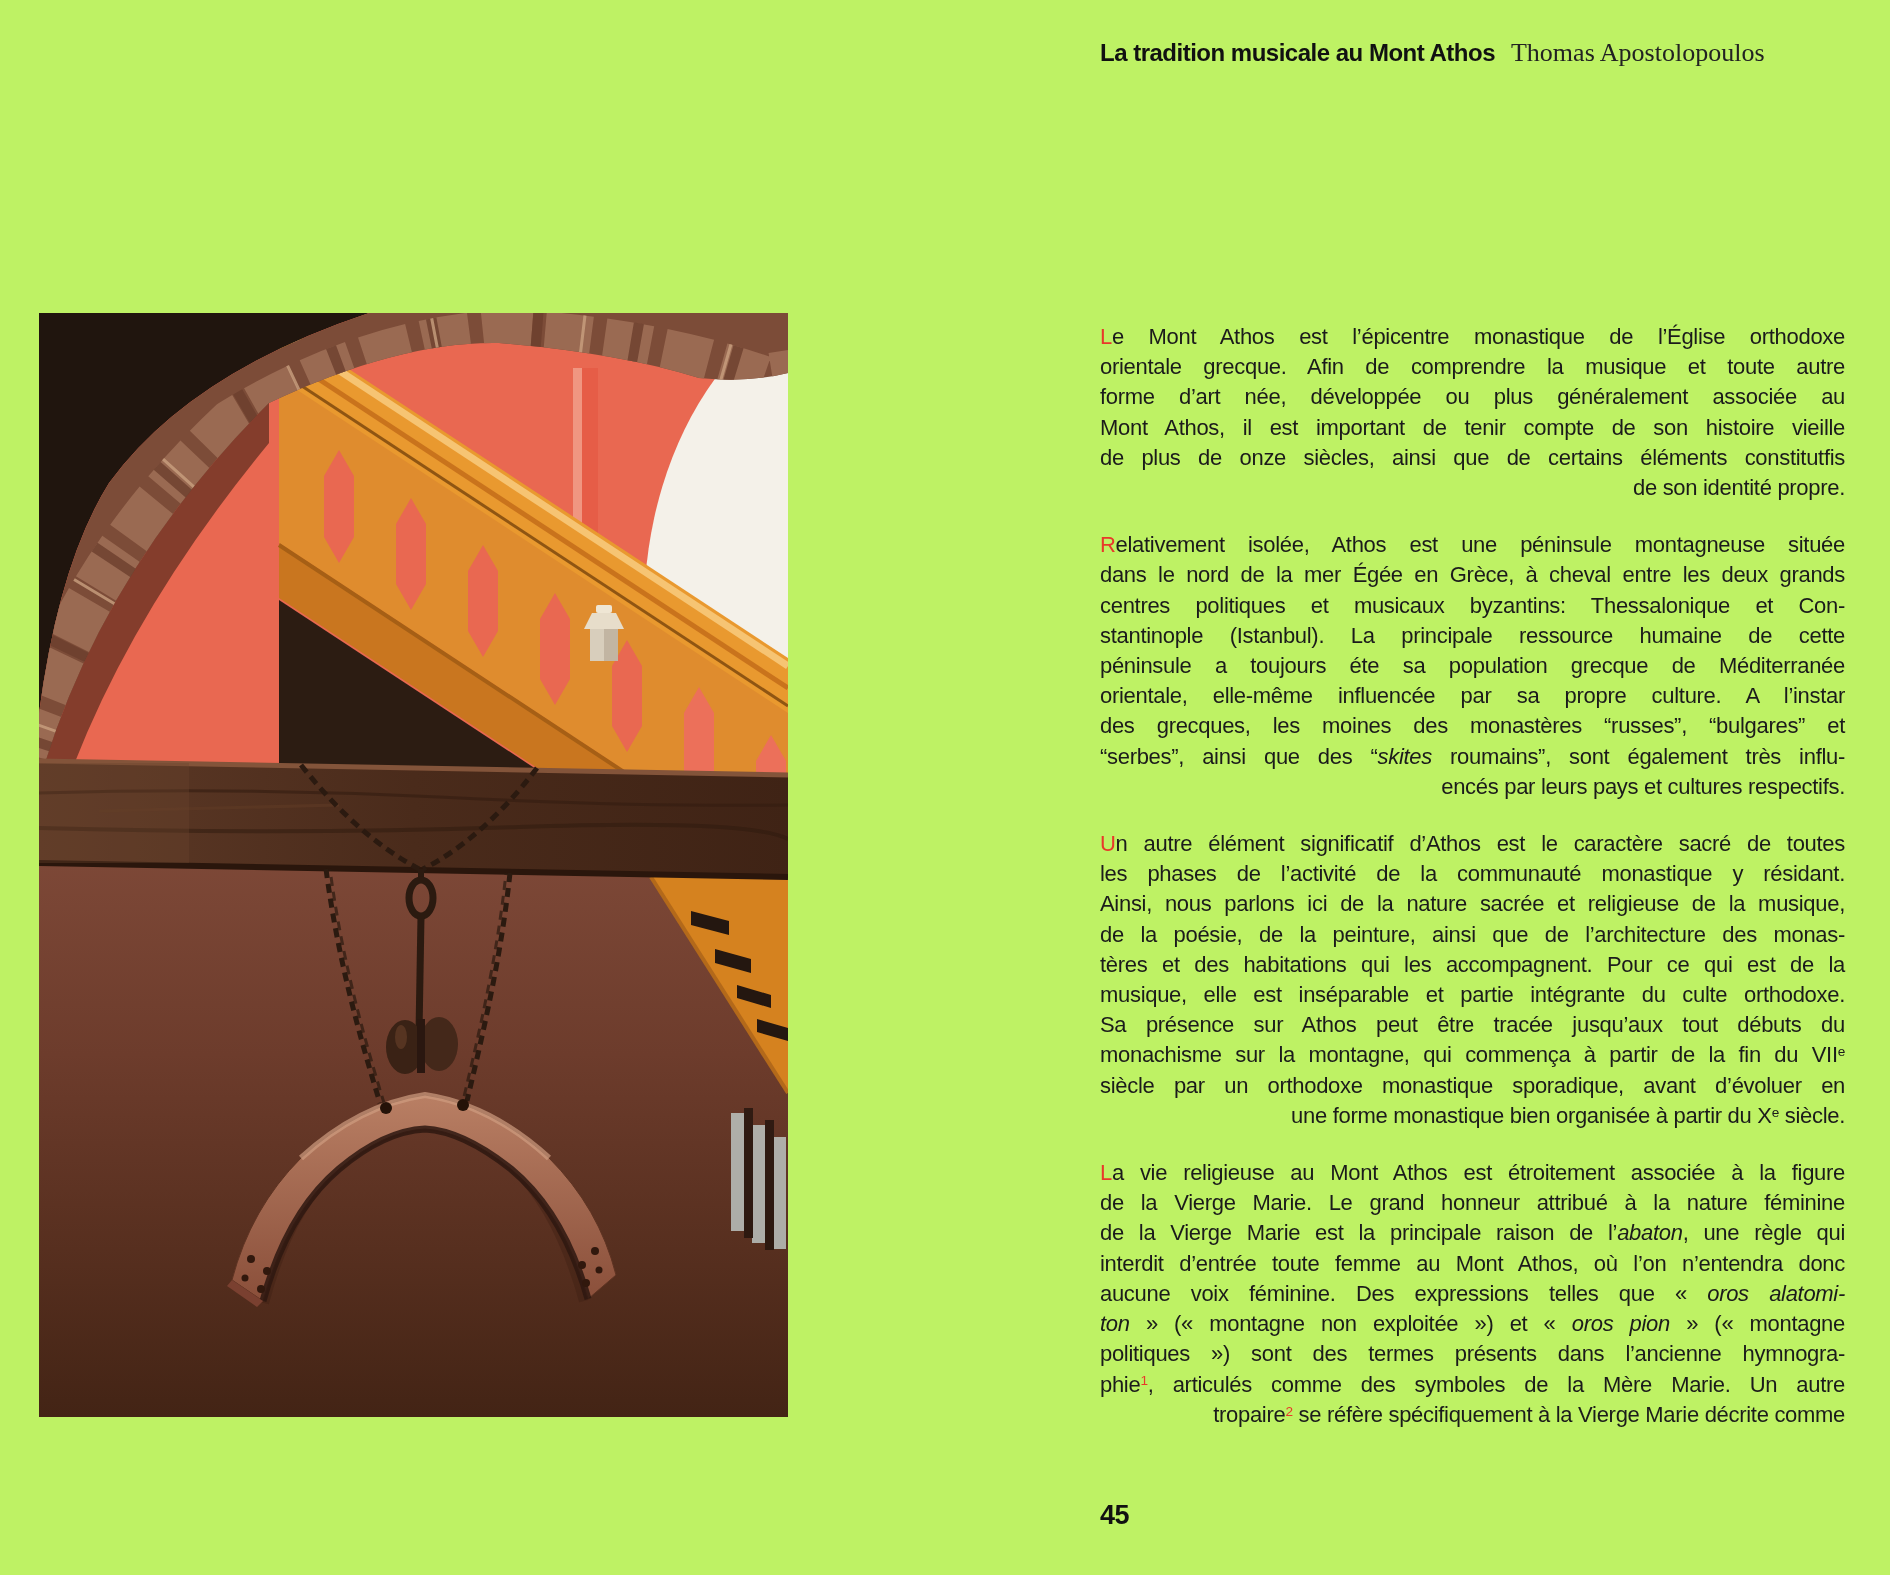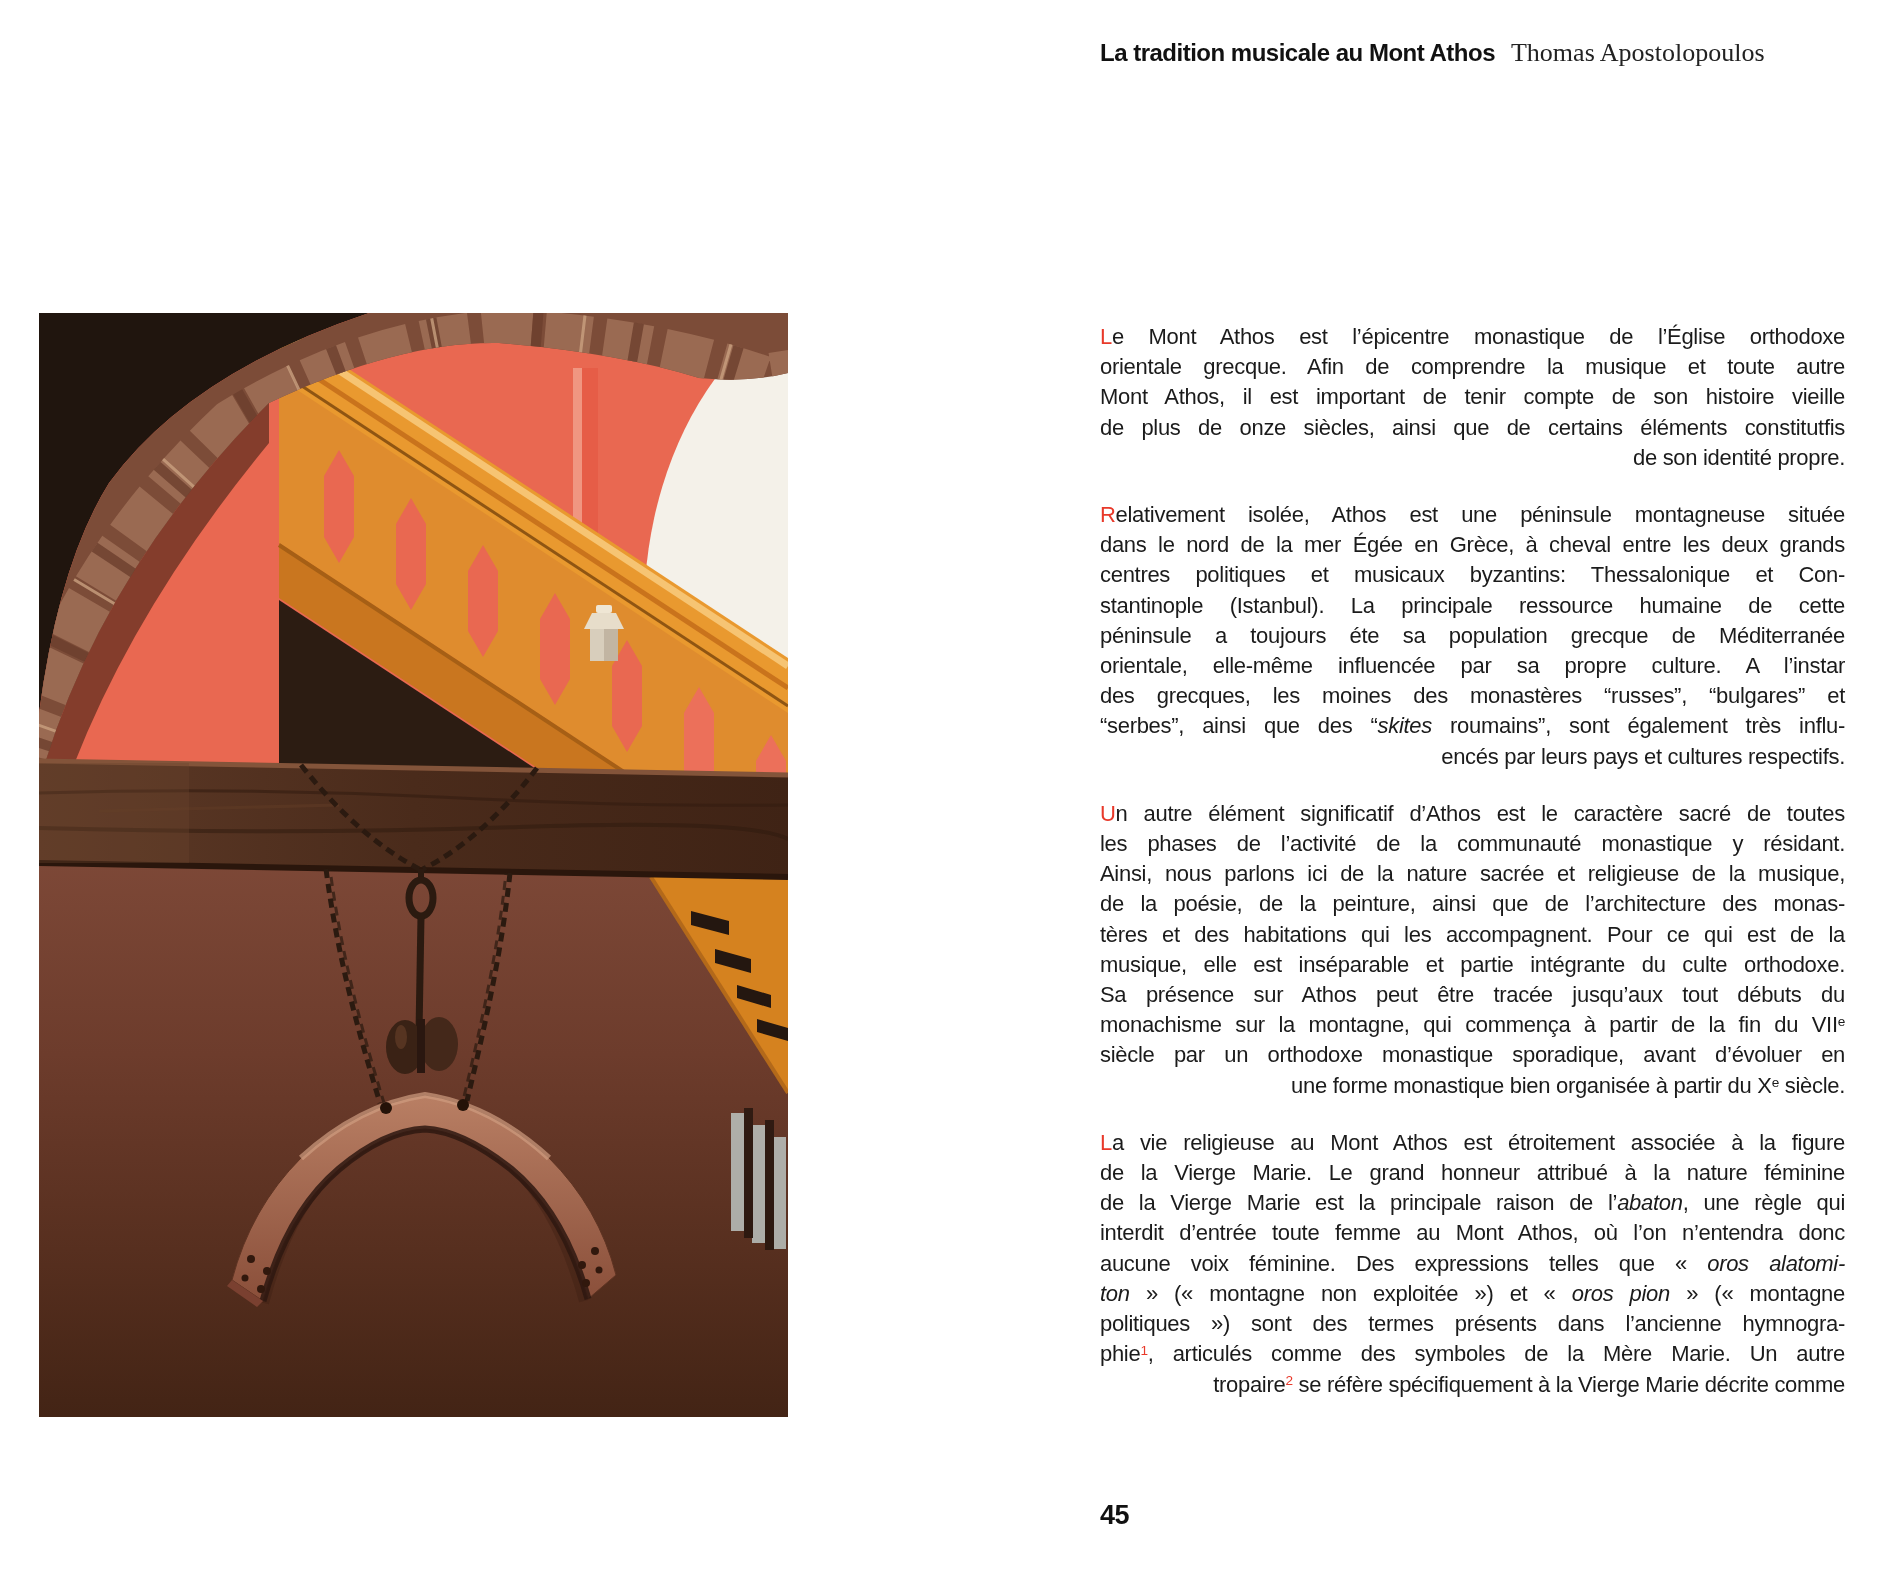--- a/index.html
+++ b/index.html
@@ -1,16 +1,16 @@
 <!DOCTYPE html>
 <html style="--accent: #e8392a; --ink: #1b1b1b; --wall_salmon: #e96851; --wood_orange: #df8c2e; --wood_deep: #c9761f; --white_arch: #f4f1e9; --brick: #7c4c38; --beam_brown: #4a2b1b; --wall_maroon: #6d3c2c; --semantron_wood: #a5664e;"><head>
 <meta charset="utf-8">
 <style>
   html,body{margin:0;padding:0;background:#e9e9e9}
-  .page{position:relative;width:1890px;height:1575px;background:#ffffff;overflow:hidden;
+  .page{position:relative;width:1890px;height:1575px;background:#bef264;overflow:hidden;
         font-family:"Liberation Sans",sans-serif;color:var(--ink,#1b1b1b)}
   .header{position:absolute;left:1100px;top:38px;white-space:nowrap}
   .header .title{font-family:"Liberation Sans",sans-serif;font-weight:700;font-size:24px;
                  letter-spacing:-0.5px;color:#111}
   .header .author{font-family:"Liberation Serif",serif;font-weight:400;font-size:26px;
                   color:#222;padding-left:16px}
   .photo{position:absolute;left:39px;top:313px;width:749px;height:1104px}
   .photo svg{display:block;width:100%;height:100%}
   .column{position:absolute;left:1100px;top:322px;width:753px;
           font-size:22px;line-height:30.2px;letter-spacing:-0.3px;color:#1b1b1b}
@@ -168,20 +168,21 @@
             <circle cx="547" cy="970" r="4"></circle>
         </g>
       </g>
     </svg>
   </div>
 
   <div class="column">
       <div class="para">
         <div class="line"><span class="red">L</span>e Mont Athos est l’épicentre monastique de l’Église orthodoxe</div>
         <div class="line">orientale grecque. Afin de comprendre la musique et toute autre</div>
+        <div class="line">forme d’art née, développée ou plus généralement associée au</div>
         <div class="line">Mont Athos, il est important de tenir compte de son histoire vieille</div>
         <div class="line">de plus de onze siècles, ainsi que de certains éléments constitutfis</div>
         <div class="line last">de son identité propre.</div>
       </div>
       <div class="para">
         <div class="line"><span class="red">R</span>elativement isolée, Athos est une péninsule montagneuse située</div>
         <div class="line">dans le nord de la mer Égée en Grèce, à cheval entre les deux grands</div>
         <div class="line">centres politiques et musicaux byzantins: Thessalonique et Con-</div>
         <div class="line">stantinople (Istanbul). La principale ressource humaine de cette</div>
         <div class="line">péninsule a toujours éte sa population grecque de Méditerranée</div>

